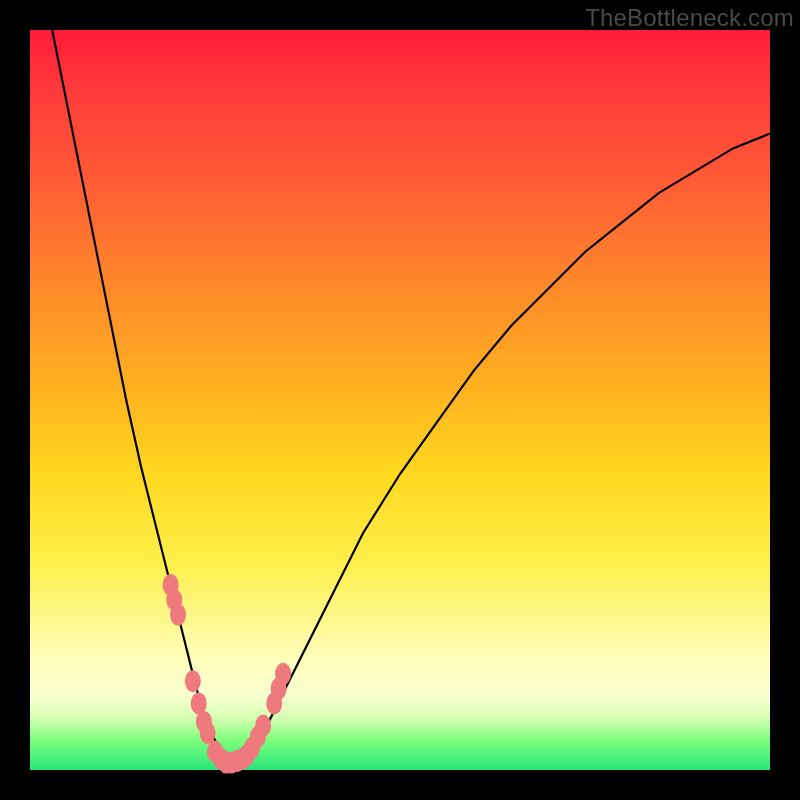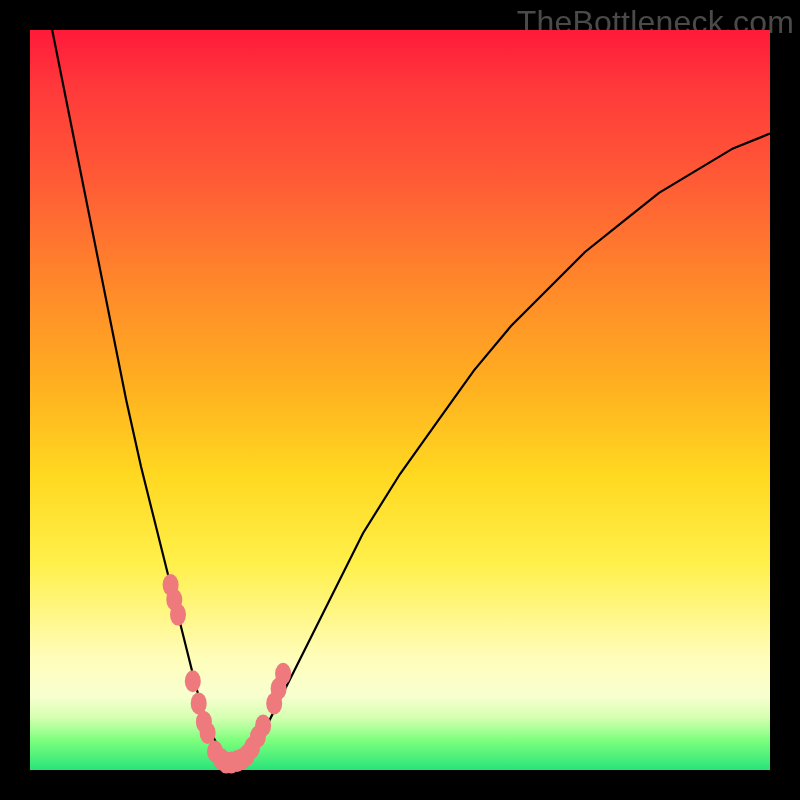--- a/index.html
+++ b/index.html
@@ -40,21 +40,21 @@
       #d4ffb0 93%,
       #7dff7d 96%,
       #28e47a 100%
     );
   }
   .watermark {
     position: absolute;
     top: 4px;
     right: 6px;
     color: #4a4a4a;
-    font-size: 32px;
+    font-size: 24px;
     font-weight: 400;
     letter-spacing: 0.2px;
     user-select: none;
   }
   svg.curve {
     position: absolute;
     left: 0;
     top: 0;
     width: 740px;
     height: 740px;

